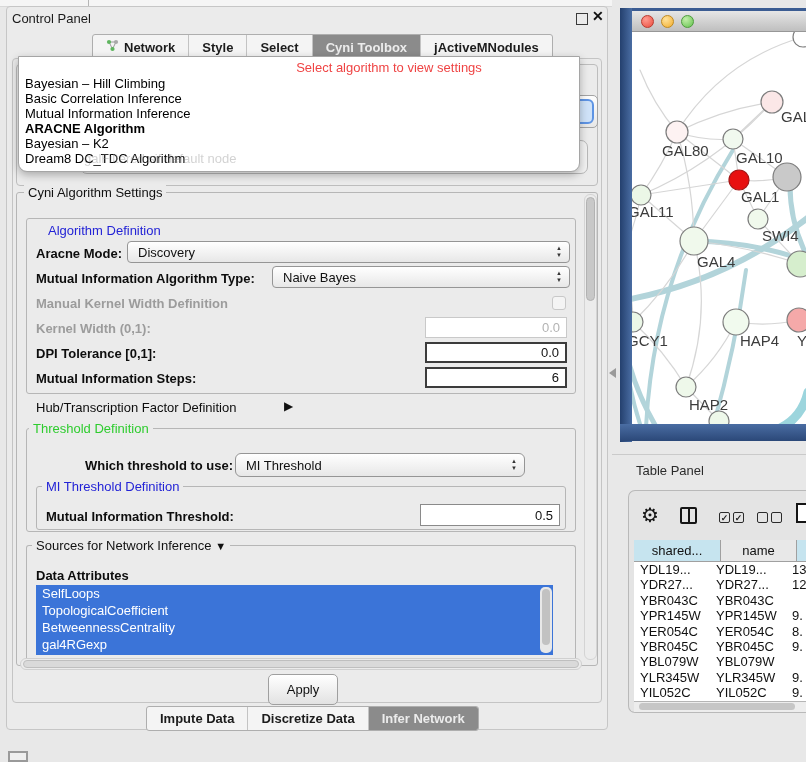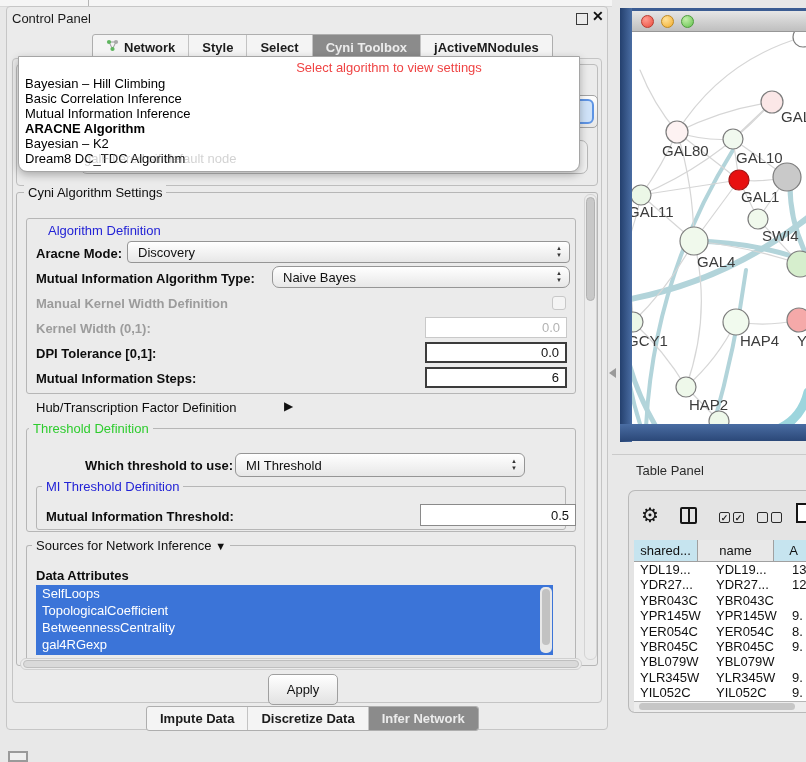--- a/index.html
+++ b/index.html
@@ -157,21 +157,21 @@
   <div class="gbox" style="left:26px;top:218px;width:550px;height:176px;"></div>
   <div class="glabel blue" style="left:44px;top:211px;margin-top:12px;">Algorithm Definition</div>
 
   <div class="lbl" style="left:36px;top:246px;">Aracne Mode:</div>
   <div class="combo" style="left:127px;top:241px;width:443px;">
     <span>Discovery</span>
     <span class="arrows">▲<br>▼</span>
   </div>
 
   <div class="lbl" style="left:36px;top:271px;">Mutual Information Algorithm Type:</div>
-  <div class="combo" style="left:272px;top:266px;width:298px;border-radius:7px;">
+  <div class="combo" style="left:272px;top:266px;width:298px;">
     <span>Naive Bayes</span>
     <span class="arrows">▲<br>▼</span>
   </div>
 
   <div class="lbl gray" style="left:36px;top:296px;">Manual Kernel Width Definition</div>
   <div class="checkbox" style="left:552px;top:296px;"></div>
 
   <div class="lbl gray" style="left:36px;top:321px;">Kernel Width (0,1):</div>
   <div class="field disabled" style="left:425px;top:317px;width:142px;">0.0</div>
 
@@ -189,21 +189,21 @@
 
   <div class="lbl" style="left:85px;top:458px;">Which threshold to use:</div>
   <div class="combo" style="left:235px;top:453px;width:290px;height:24px;border-radius:6px;">
     <span>MI Threshold</span>
     <span class="arrows" style="top:4px;">▲<br>▼</span>
   </div>
 
   <div class="gbox" style="left:36px;top:486px;width:530px;height:44px;"></div>
   <div class="glabel blue" style="left:42px;top:479px;">MI Threshold Definition</div>
   <div class="lbl" style="left:46px;top:509px;">Mutual Information Threshold:</div>
-  <div class="field" style="left:420px;top:504px;width:156px;height:22px;border-color:#8a8a8a;">0.5</div>
+  <div class="field" style="left:420px;top:504px;width:140px;height:22px;border-color:#8a8a8a;">0.5</div>
 
   <div class="gbox" style="left:26px;top:545px;width:550px;height:121px;border-bottom:none;"></div>
   <div class="glabel" style="left:32px;top:538px;">
     <span>Sources for Network Inference</span>
     <span style="font-size:11px;">▼</span>
   </div>
   <div class="lbl" style="left:36px;top:568px;">Data Attributes</div>
   <div class="abs attrlist">
       <div class="attr-item">SelfLoops</div>
       <div class="attr-item">TopologicalCoefficient</div>
@@ -311,21 +311,21 @@
     <span class="cb">✓</span>
   </div>
   <div class="cbpair" style="left:757px;top:512px;">
     <span class="cb"></span>
     <span class="cb"></span>
   </div>
   <div class="abs doc-icon"></div>
 
   <div class="abs tablewrap">
       <div class="trow header">
-        <div class="tcell hl" style="width: 64px;">shared...</div>
+        <div class="tcell hl" style="width: 87px;">shared...</div>
         <div class="tcell" style="width: 76px;">name</div>
         <div class="tcell hl" style="width: 40px;">A</div>
       </div>
       <div class="trow">
         <div class="tcell" style="width: 76px;">YDL19...</div>
         <div class="tcell" style="width: 76px;">YDL19...</div>
         <div class="tcell" style="width: 40px;">13</div>
       </div>
       <div class="trow">
         <div class="tcell" style="width: 76px;">YDR27...</div>

